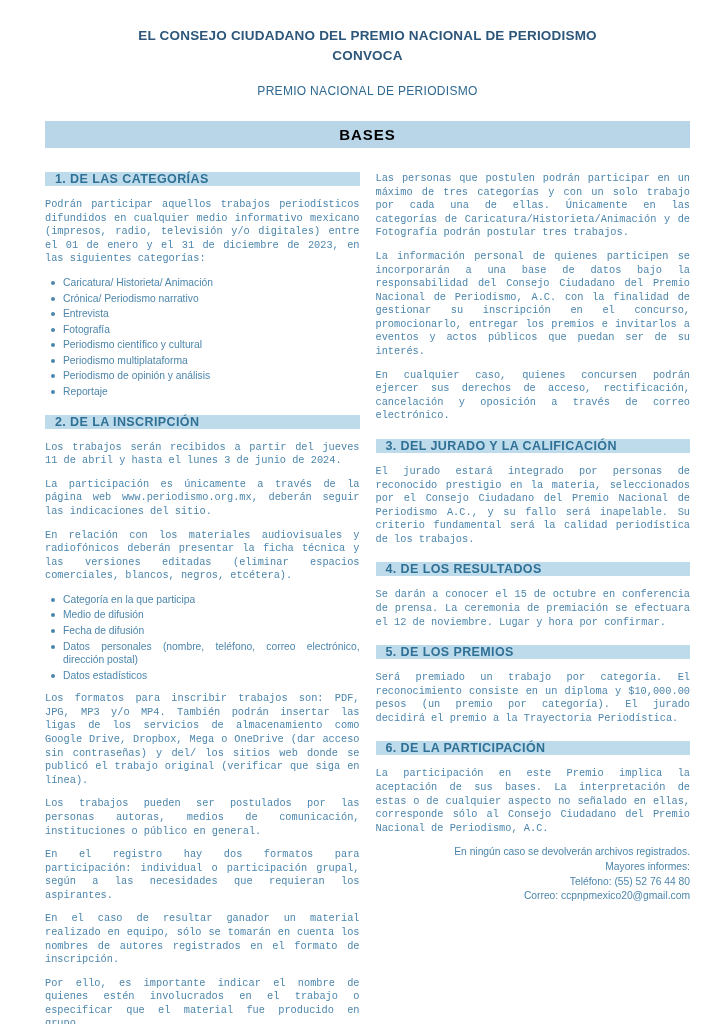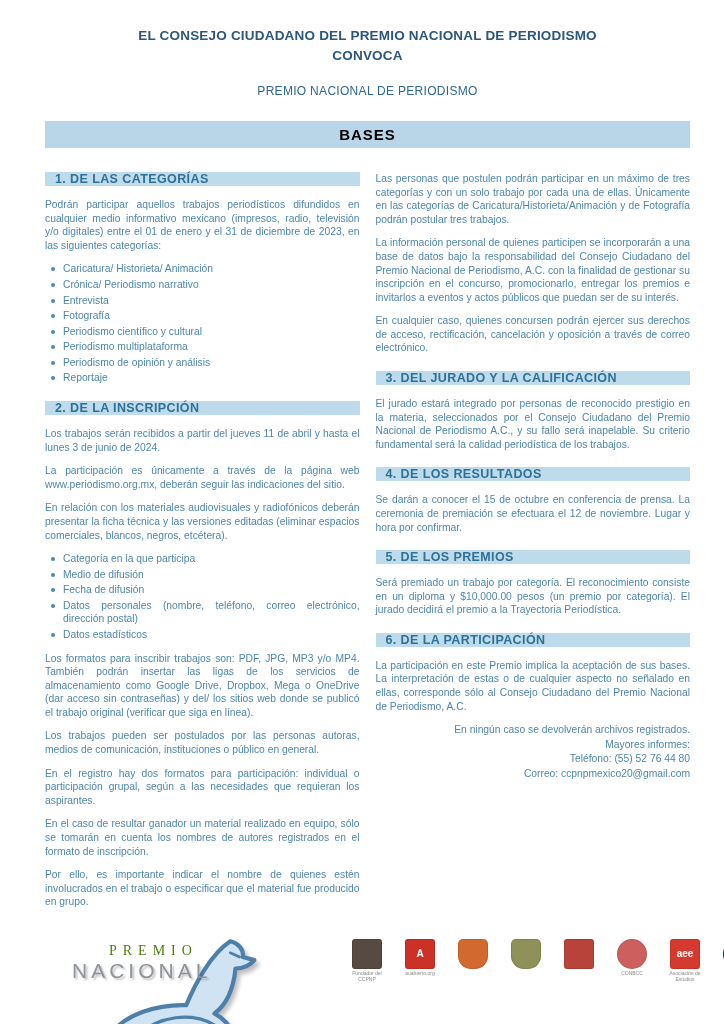--- a/index.html
+++ b/index.html
@@ -26,20 +26,21 @@
   .columns { display:flex; gap:16px; margin-top:24px; }
   .col { flex:1 1 0; min-width:0; }
   .sec-bar {
     background:#bedbec; color:#2f7095; font-weight:bold; font-size:12.5px;
     padding:0 10px; letter-spacing:.4px; margin-bottom:12px; margin-top:16px;
   }
   .sec-bar.first { margin-top:0; }
   .col p {
     color:#4d86ac; font-size:10.3px; line-height:1.32; text-align:justify;
     margin-bottom:10px;
+    font-family:Liberation Mono, monospace;
   }
   .col ul { list-style:none; margin:2px 0 10px 6px; }
   .col li {
     color:#4d86ac; font-size:10.3px; line-height:1.32; padding-left:12px;
     position:relative; margin-bottom:2px; text-align:justify;
   }
   .col li::before {
     content:""; position:absolute; left:0; top:5px; width:4px; height:4px;
     border-radius:50%; background:#4d86ac;
   }

